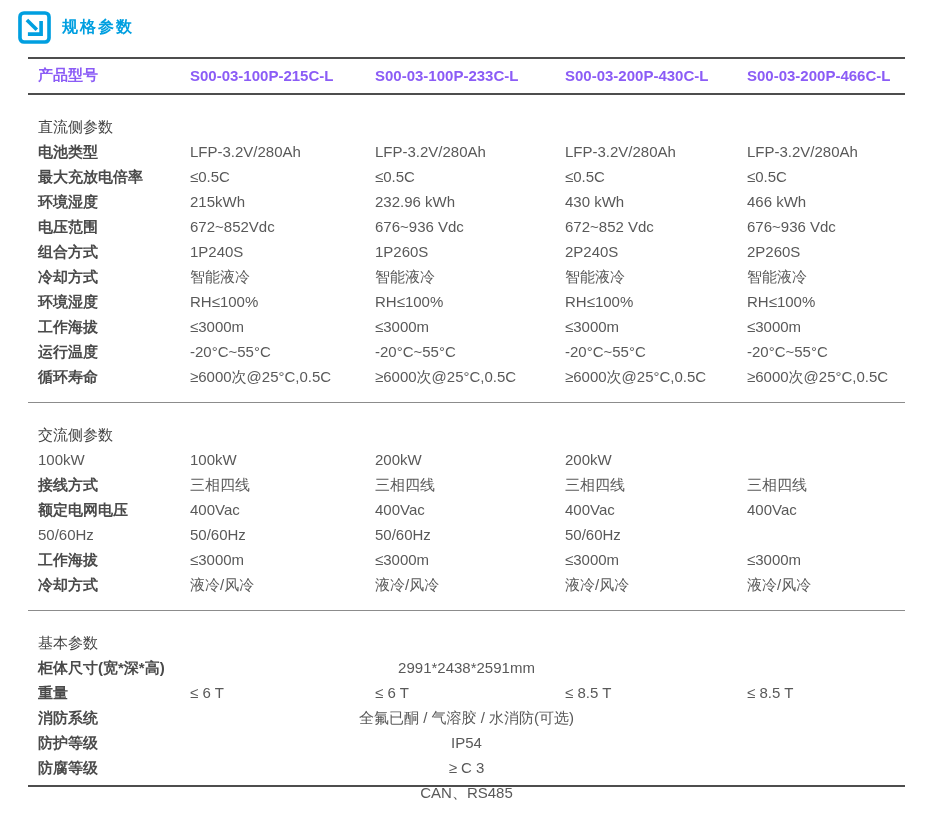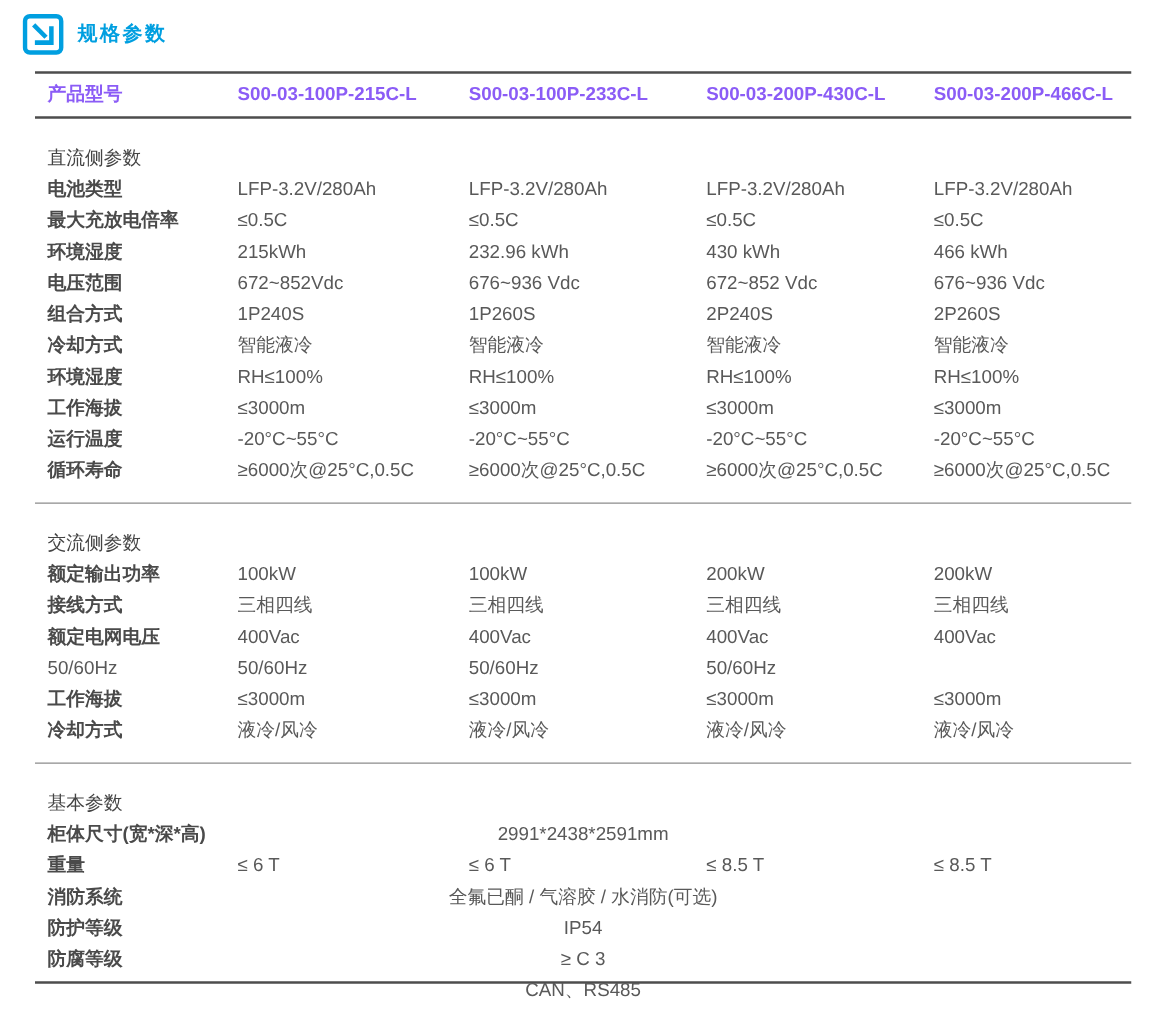--- a/index.html
+++ b/index.html
@@ -128,21 +128,20 @@
           <div class="label">循环寿命</div>
           <div class="value">≥6000次@25°C,0.5C</div>
           <div class="value">≥6000次@25°C,0.5C</div>
           <div class="value">≥6000次@25°C,0.5C</div>
           <div class="value">≥6000次@25°C,0.5C</div>
         </div>
       </div>
       <div class="section">
         <div class="section-title">交流侧参数</div>
         <div class="row">
-          <div class="label">额定输出功率</div>
           <div class="value">100kW</div>
           <div class="value">100kW</div>
           <div class="value">200kW</div>
           <div class="value">200kW</div>
         </div>
         <div class="row">
           <div class="label">接线方式</div>
           <div class="value">三相四线</div>
           <div class="value">三相四线</div>
           <div class="value">三相四线</div>

